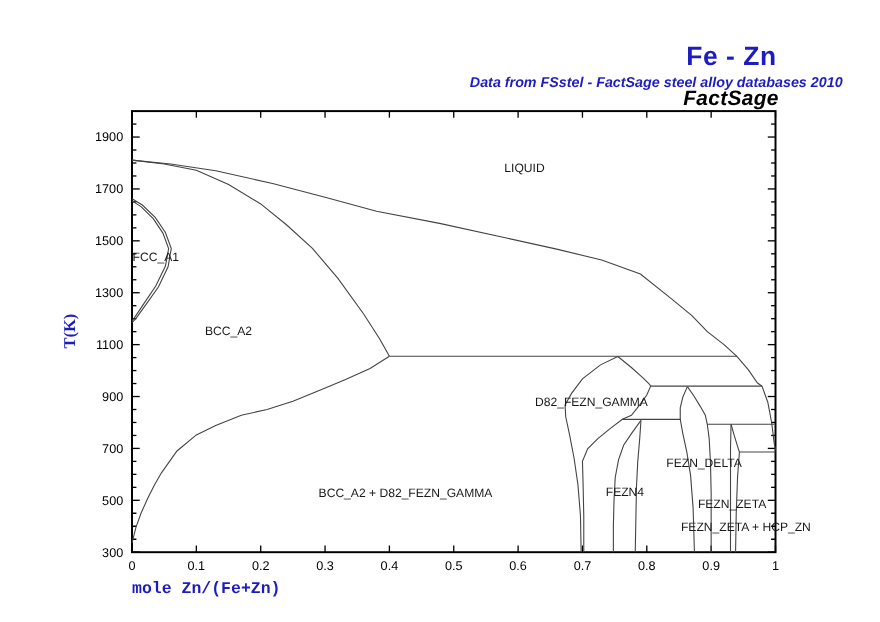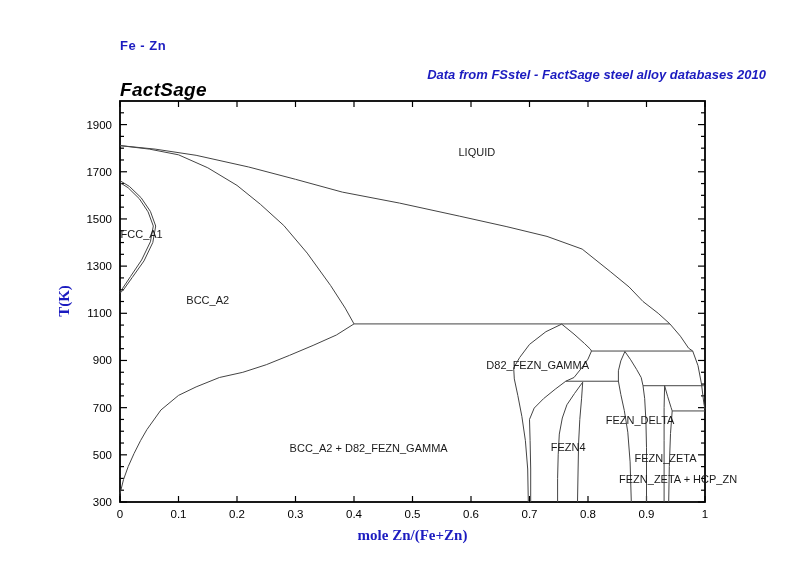--- a/index.html
+++ b/index.html
@@ -1,26 +1,26 @@
 <!DOCTYPE html>
 <html><head>
 <meta charset="utf-8">
 <style>
   html,body{margin:0;padding:0;background:#ffffff;}
   .canvas{position:relative;width:800px;height:565px;background:#ffffff;overflow:hidden;
           font-family:"Liberation Sans",sans-serif;}
-  .title{position:absolute;top:38px;left:120px;width:586px;text-align:left;
-         font-size:13px;font-weight:bold;letter-spacing:0.5px;}
+  .title{position:absolute;top:38px;left:120px;width:586px;text-align:right;
+         font-size:24px;font-weight:bold;letter-spacing:0.5px;}
   .subtitle{position:absolute;top:67px;left:60px;width:706px;text-align:right;
          font-size:13px;font-weight:bold;font-style:italic;}
-  .factsage{position:absolute;top:79px;left:120px;width:588px;text-align:left;
+  .factsage{position:absolute;top:79px;left:120px;width:588px;text-align:right;
          font-size:19px;font-weight:bold;font-style:italic;color:#000000;
          font-family:"Liberation Sans",sans-serif;letter-spacing:0.3px;}
-  .xlabel{position:absolute;top:527px;left:120px;width:585px;text-align:center;
-         font-family:Liberation Serif, serif;font-weight:bold;font-size:15px;}
+  .xlabel{position:absolute;top:527px;left:120px;width:585px;text-align:left;
+         font-family:Liberation Mono, monospace;font-weight:bold;font-size:15px;}
   .ylabel{position:absolute;top:291px;left:16px;width:100px;height:20px;text-align:center;
          font-family:"Liberation Serif",serif;font-weight:bold;font-size:15px;
          transform:rotate(-90deg);}
   svg{position:absolute;top:0;left:0;overflow:visible;}
 </style>
 </head>
 <body>
 
 <div class="canvas">
   <div class="title" style="color: rgb(28, 28, 192);">Fe - Zn</div>

